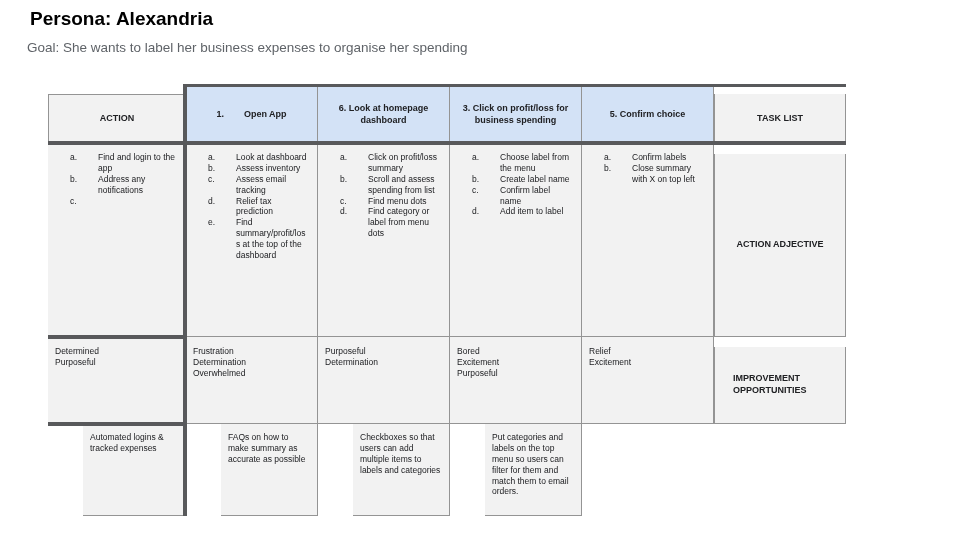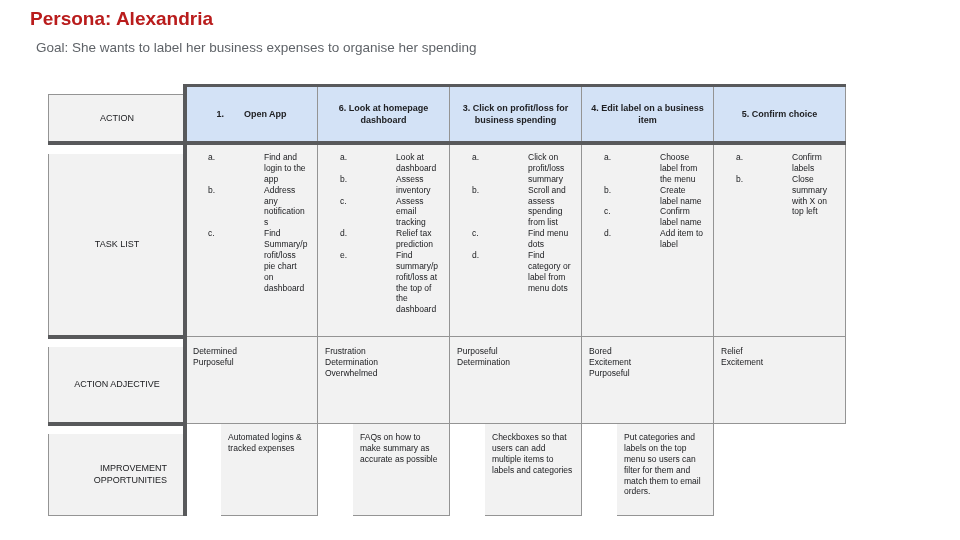--- a/index.html
+++ b/index.html
@@ -3,61 +3,61 @@
 <meta charset="utf-8">
 <style>
   html,body{margin:0;padding:0;}
   body{
     width:960px;height:540px;position:relative;overflow:hidden;
     background:#ffffff;color:#202124;
     font-family:"Liberation Sans", sans-serif;
   }
   .page-title{
     position:absolute;left:30px;top:8px;margin:0;
-    font-size:19px;font-weight:bold;color:#b91c1c;
+    font-size:19px;font-weight:bold;color:#000000;
   }
   .page-goal{
-    position:absolute;left:36px;top:40px;margin:0;
+    position:absolute;left:27px;top:40px;margin:0;
     font-size:13.5px;color:#5f6368;
   }
   .journey-table{
     position:absolute;left:48px;top:84px;width:798px;height:432px;
     display:grid;
     grid-template-columns:138px repeat(5,132px);
     grid-template-rows:60px 193px 87px 92px;
   }
   .cell{
     box-sizing:border-box;
     border-right:1px solid #949494;
     border-bottom:1px solid #949494;
     overflow:hidden;
   }
   .col0{border-left:1px solid #949494;}
   .row0{border-top:1px solid #949494;}
   .label-cell{
     background:#f2f2f2;
     display:flex;align-items:center;justify-content:center;
-    text-align:right;font-weight:normal;font-size:9px;
+    text-align:left;font-weight:bold;font-size:9px;
     padding:4px 18px;line-height:1.3;margin-top:10px;
   }
   .header-cell{
     background:#d3e2f6;
     display:flex;align-items:center;justify-content:center;
     text-align:center;font-weight:bold;font-size:9px;
     padding:4px 9px;line-height:1.35;
   }
   .hdr1{display:flex;align-items:center;justify-content:center;gap:20px;width:100%;}
   .body-cell{
     background:#f2f2f2;
     font-size:8.5px;line-height:1.28;color:#202124;
   }
   .task-cell{padding:8px 4px 6px 0;}
   .task-row{display:flex;}
   .task-marker{flex:0 0 28px;margin-left:22px;}
-  .task-text{flex:1;min-width:0;padding-right:5px;overflow-wrap:break-word;margin-left:28px;}
+  .task-text{flex:1;min-width:0;padding-right:5px;overflow-wrap:break-word;}
   .feel-cell{padding:9px 9px 6px 7px;}
   .improve-cell{padding:8px 8px 6px 7px;margin-left:35px;}
   .improve-text{overflow-wrap:break-word;}
   
   .tline{position:absolute;background:#58595b;z-index:3;}
   .tline-vert{left:135px;top:0;width:4px;height:432px;}
   .tline-top{left:135px;top:0;width:663px;height:3px;}
   .tline-under-header{left:0;top:57px;width:798px;height:4px;}
   .tline-label-sep1{left:0;top:251px;width:139px;height:4px;}
   .tline-label-sep2{left:0;top:338px;width:139px;height:4px;}
@@ -72,36 +72,34 @@
 
   <div class="cell col0 row0 label-cell">ACTION</div>
   <div class="cell row0 header-cell">
     <div class="hdr1">
       <span>1.</span>
       <span>Open App</span>
     </div>
   </div>
   <div class="cell row0 header-cell">6. Look at homepage dashboard</div>
   <div class="cell row0 header-cell">3. Click on profit/loss for business spending</div>
-  <div class="cell row0 header-cell">4. Edit label on a business item</div>
   <div class="cell row0 header-cell">5. Confirm choice</div>
 
   <div class="cell col0 label-cell">TASK LIST</div>
   <div class="cell body-cell task-cell">
       <div class="task-row">
         <span class="task-marker">a.</span>
         <span class="task-text">Find and login to the app</span>
       </div>
       <div class="task-row">
         <span class="task-marker">b.</span>
         <span class="task-text">Address any notifications</span>
       </div>
       <div class="task-row">
         <span class="task-marker">c.</span>
-        <span class="task-text">Find Summary/profit/loss pie chart on dashboard</span>
       </div>
     </div>
   <div class="cell body-cell task-cell">
       <div class="task-row">
         <span class="task-marker">a.</span>
         <span class="task-text">Look at dashboard</span>
       </div>
       <div class="task-row">
         <span class="task-marker">b.</span>
         <span class="task-text">Assess inventory</span>

